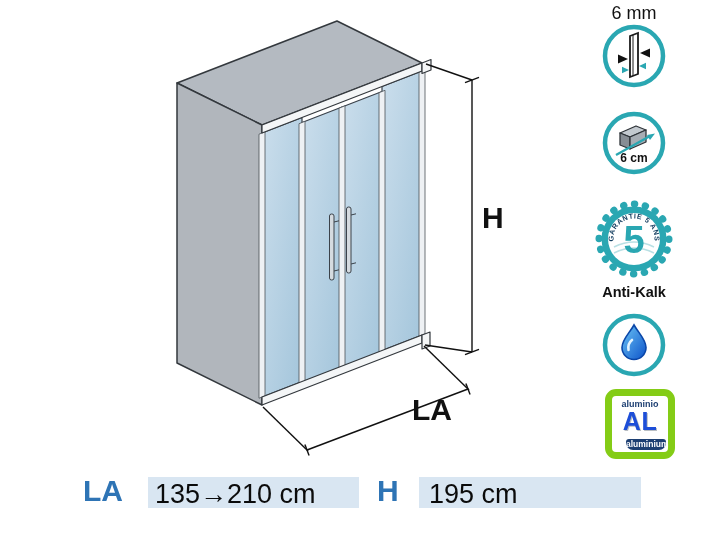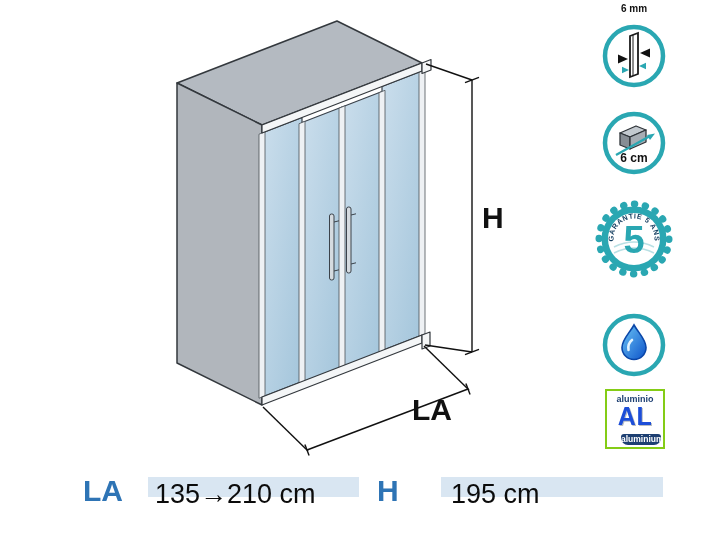--- a/index.html
+++ b/index.html
@@ -1,36 +1,36 @@
 <!DOCTYPE html>
 <html><head>
 <meta charset="utf-8">
 <style>
   html,body{margin:0;padding:0;background:#fff;}
   .canvas{position:relative;width:720px;height:540px;background:#ffffff;overflow:hidden;
           font-family:"Liberation Sans","DejaVu Sans",sans-serif;}
   .abs{position:absolute;}
   svg text{font-family:"Liberation Sans","DejaVu Sans",sans-serif;}
   .badge-caption{position:absolute;text-align:center;color:#111;}
-  #cap-6mm{left:596px;top:3px;width:76px;font-size:10px;font-weight:700;}
+  #cap-6mm{left:596px;top:3px;width:76px;font-size:18px;font-weight:400;}
   #cap-antikalk{left:584px;top:284px;width:100px;font-size:14.5px;font-weight:700;}
-  .alu-badge{position:absolute;left:605px;top:389px;width:56px;height:56px;border:2px solid #84cc16;
-             border-radius:0;background:#fff;text-align:center;}
+  .alu-badge{position:absolute;left:605px;top:389px;width:56px;height:56px;border:7px solid #84cc16;
+             border-radius:11px;background:#fff;text-align:center;}
   .alu-top{font-size:9px;font-weight:700;color:#1d3f72;margin-top:4px;line-height:9px;}
   .alu-main{font-size:25px;font-weight:800;color:#1d4ed8;line-height:25px;letter-spacing:.5px;
             text-shadow:1px 1px 0 #b9bec3;}
   .alu-bottom{position:absolute;left:14px;right:2px;bottom:2px;background:#1d3f72;color:#fff;
               font-size:8.5px;font-weight:700;line-height:11px;border-radius:3px 3px 7px 7px;}
   .dim-label{position:absolute;top:474px;font-size:30px;font-weight:700;color:#2e74b5;}
   #lbl-la{left:83px;}
   #lbl-h{left:377px;}
-  .dim-value{position:absolute;top:477px;height:20px;line-height:35px;background:#d9e6f2;
+  .dim-value{position:absolute;top:477px;height:31px;line-height:35px;background:#d9e6f2;
              font-size:27px;color:#0b0b0b;white-space:nowrap;}
   #val-la{left:148px;width:204px;padding-left:7px;}
-  #val-h{left:419px;width:212px;padding-left:10px;margin-left:22px;}
+  #val-h{left:419px;width:212px;padding-left:10px;}
 </style>
 </head>
 <body>
 
 <div class="canvas">
 
   <svg class="abs" style="left:0;top:0" width="560" height="470" viewBox="0 0 560 470">
     <defs>
       <linearGradient id="glassGrad" x1="0" y1="0" x2="1" y2="1">
         <stop offset="0" stop-color="#cbdeec"></stop>
@@ -125,20 +125,21 @@
     <circle cx="42" cy="42" r="26" fill="#fff"></circle>
     <path d="M 22,50 Q 42,40 62,50" stroke="#b9e0e4" stroke-width="1.6" fill="none"></path>
     <path d="M 22,56 Q 42,46 62,56" stroke="#b9e0e4" stroke-width="1.6" fill="none"></path>
     <path id="warrArc" d="M 21.5,42 A 20.5,20.5 0 0 1 62.5,42" fill="none"></path>
     <text font-size="7.2" font-weight="bold" fill="#123c5e" letter-spacing="0.6">
       <textPath href="#warrArc" startOffset="50%" text-anchor="middle">GARANTIE 5 ANS</textPath>
     </text>
     <text x="42" y="56" text-anchor="middle" font-size="38" font-weight="bold" fill="#2aa7b2">5</text>
   </svg>
 
+  <div id="cap-antikalk" class="badge-caption">Anti-Kalk</div>
 
   <svg class="abs" style="left:602px;top:313px" width="64" height="64" viewBox="0 0 64 64">
     <defs>
       <linearGradient id="dropGrad" x1="0" y1="0" x2="1" y2="1">
         <stop offset="0" stop-color="#6cc6f7"></stop>
         <stop offset="1" stop-color="#0d53c9"></stop>
       </linearGradient>
     </defs>
     <circle cx="32" cy="32" r="29" fill="#fff" stroke="#2aa7b2" stroke-width="4.5"></circle>
     <g>

